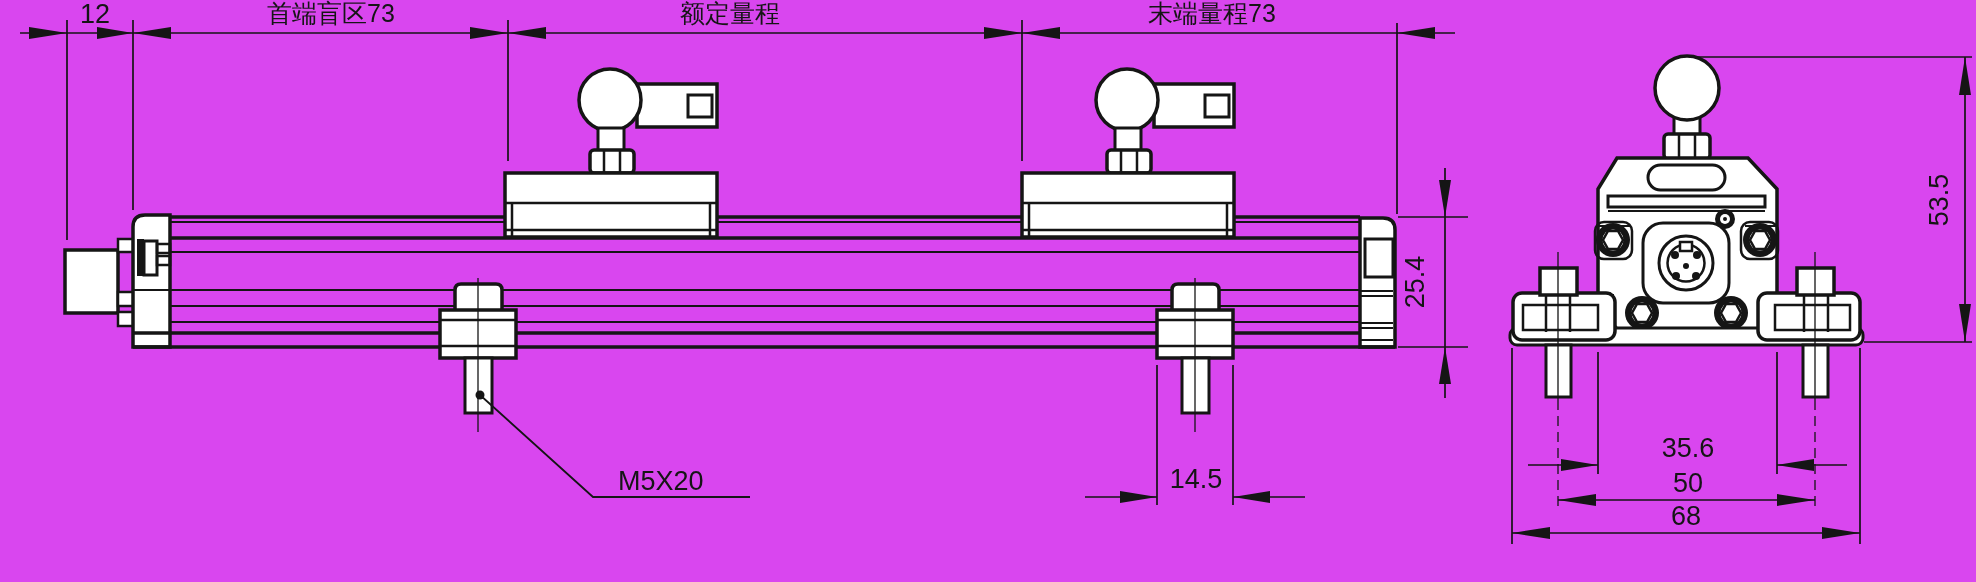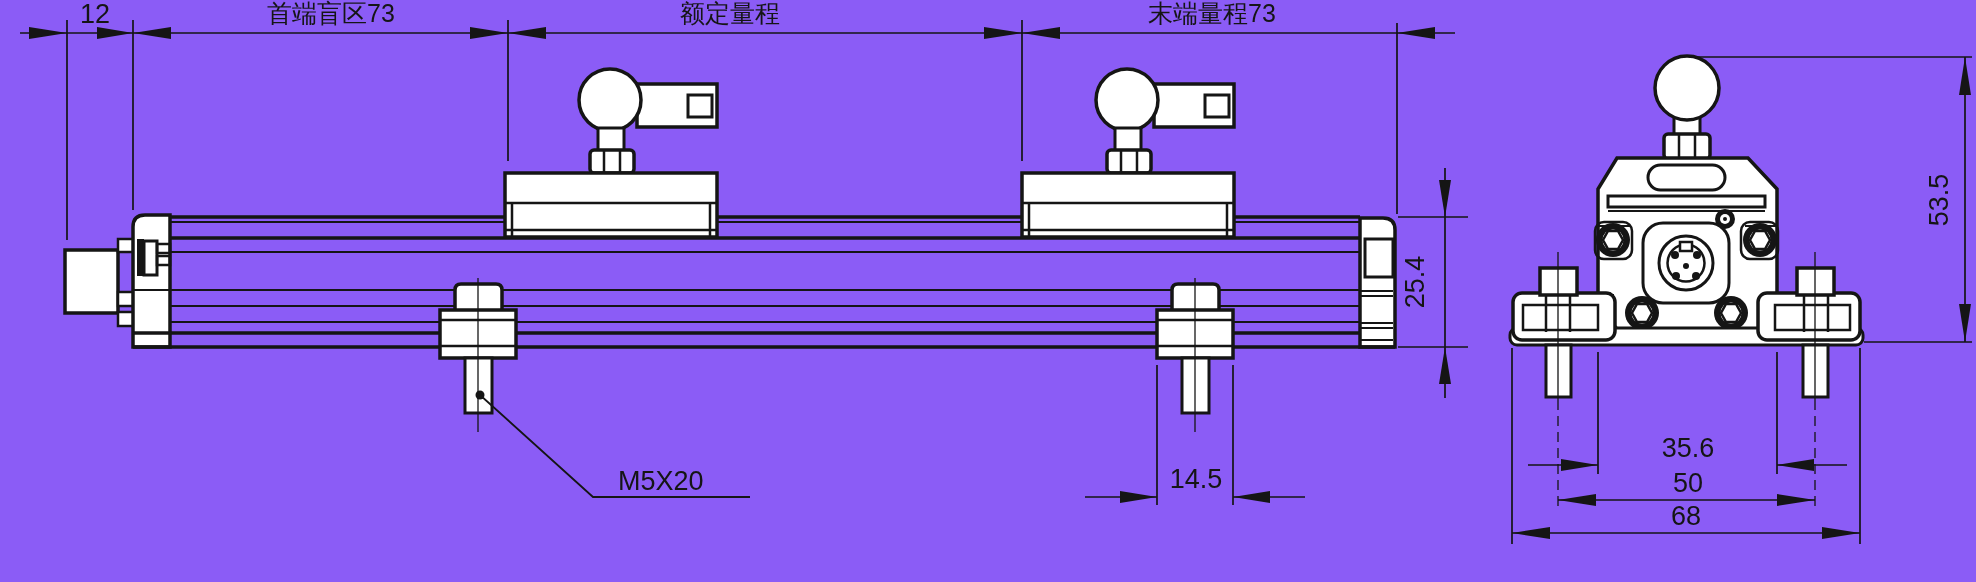--- a/index.html
+++ b/index.html
@@ -1,16 +1,16 @@
 <!DOCTYPE html>
 <html><head>
 <meta charset="utf-8">
 <style>
   html,body{margin:0;padding:0;background:#ffffff;}
-  .page{width:1976px;height:582px;background:#8b5cf6;position:relative;overflow:hidden;
+  .page{width:1976px;height:582px;background:#d946ef;position:relative;overflow:hidden;
         font-family:"Liberation Sans", sans-serif;}
   svg text{fill:#151515;font-family:"Liberation Sans","DejaVu Sans",sans-serif;}
   .cn{font-size:25px;}
   .num{font-size:27px;}
 </style>
 </head>
 <body>
 
 <div class="page">
 <svg width="1976" height="582" viewBox="0 0 1976 582">

